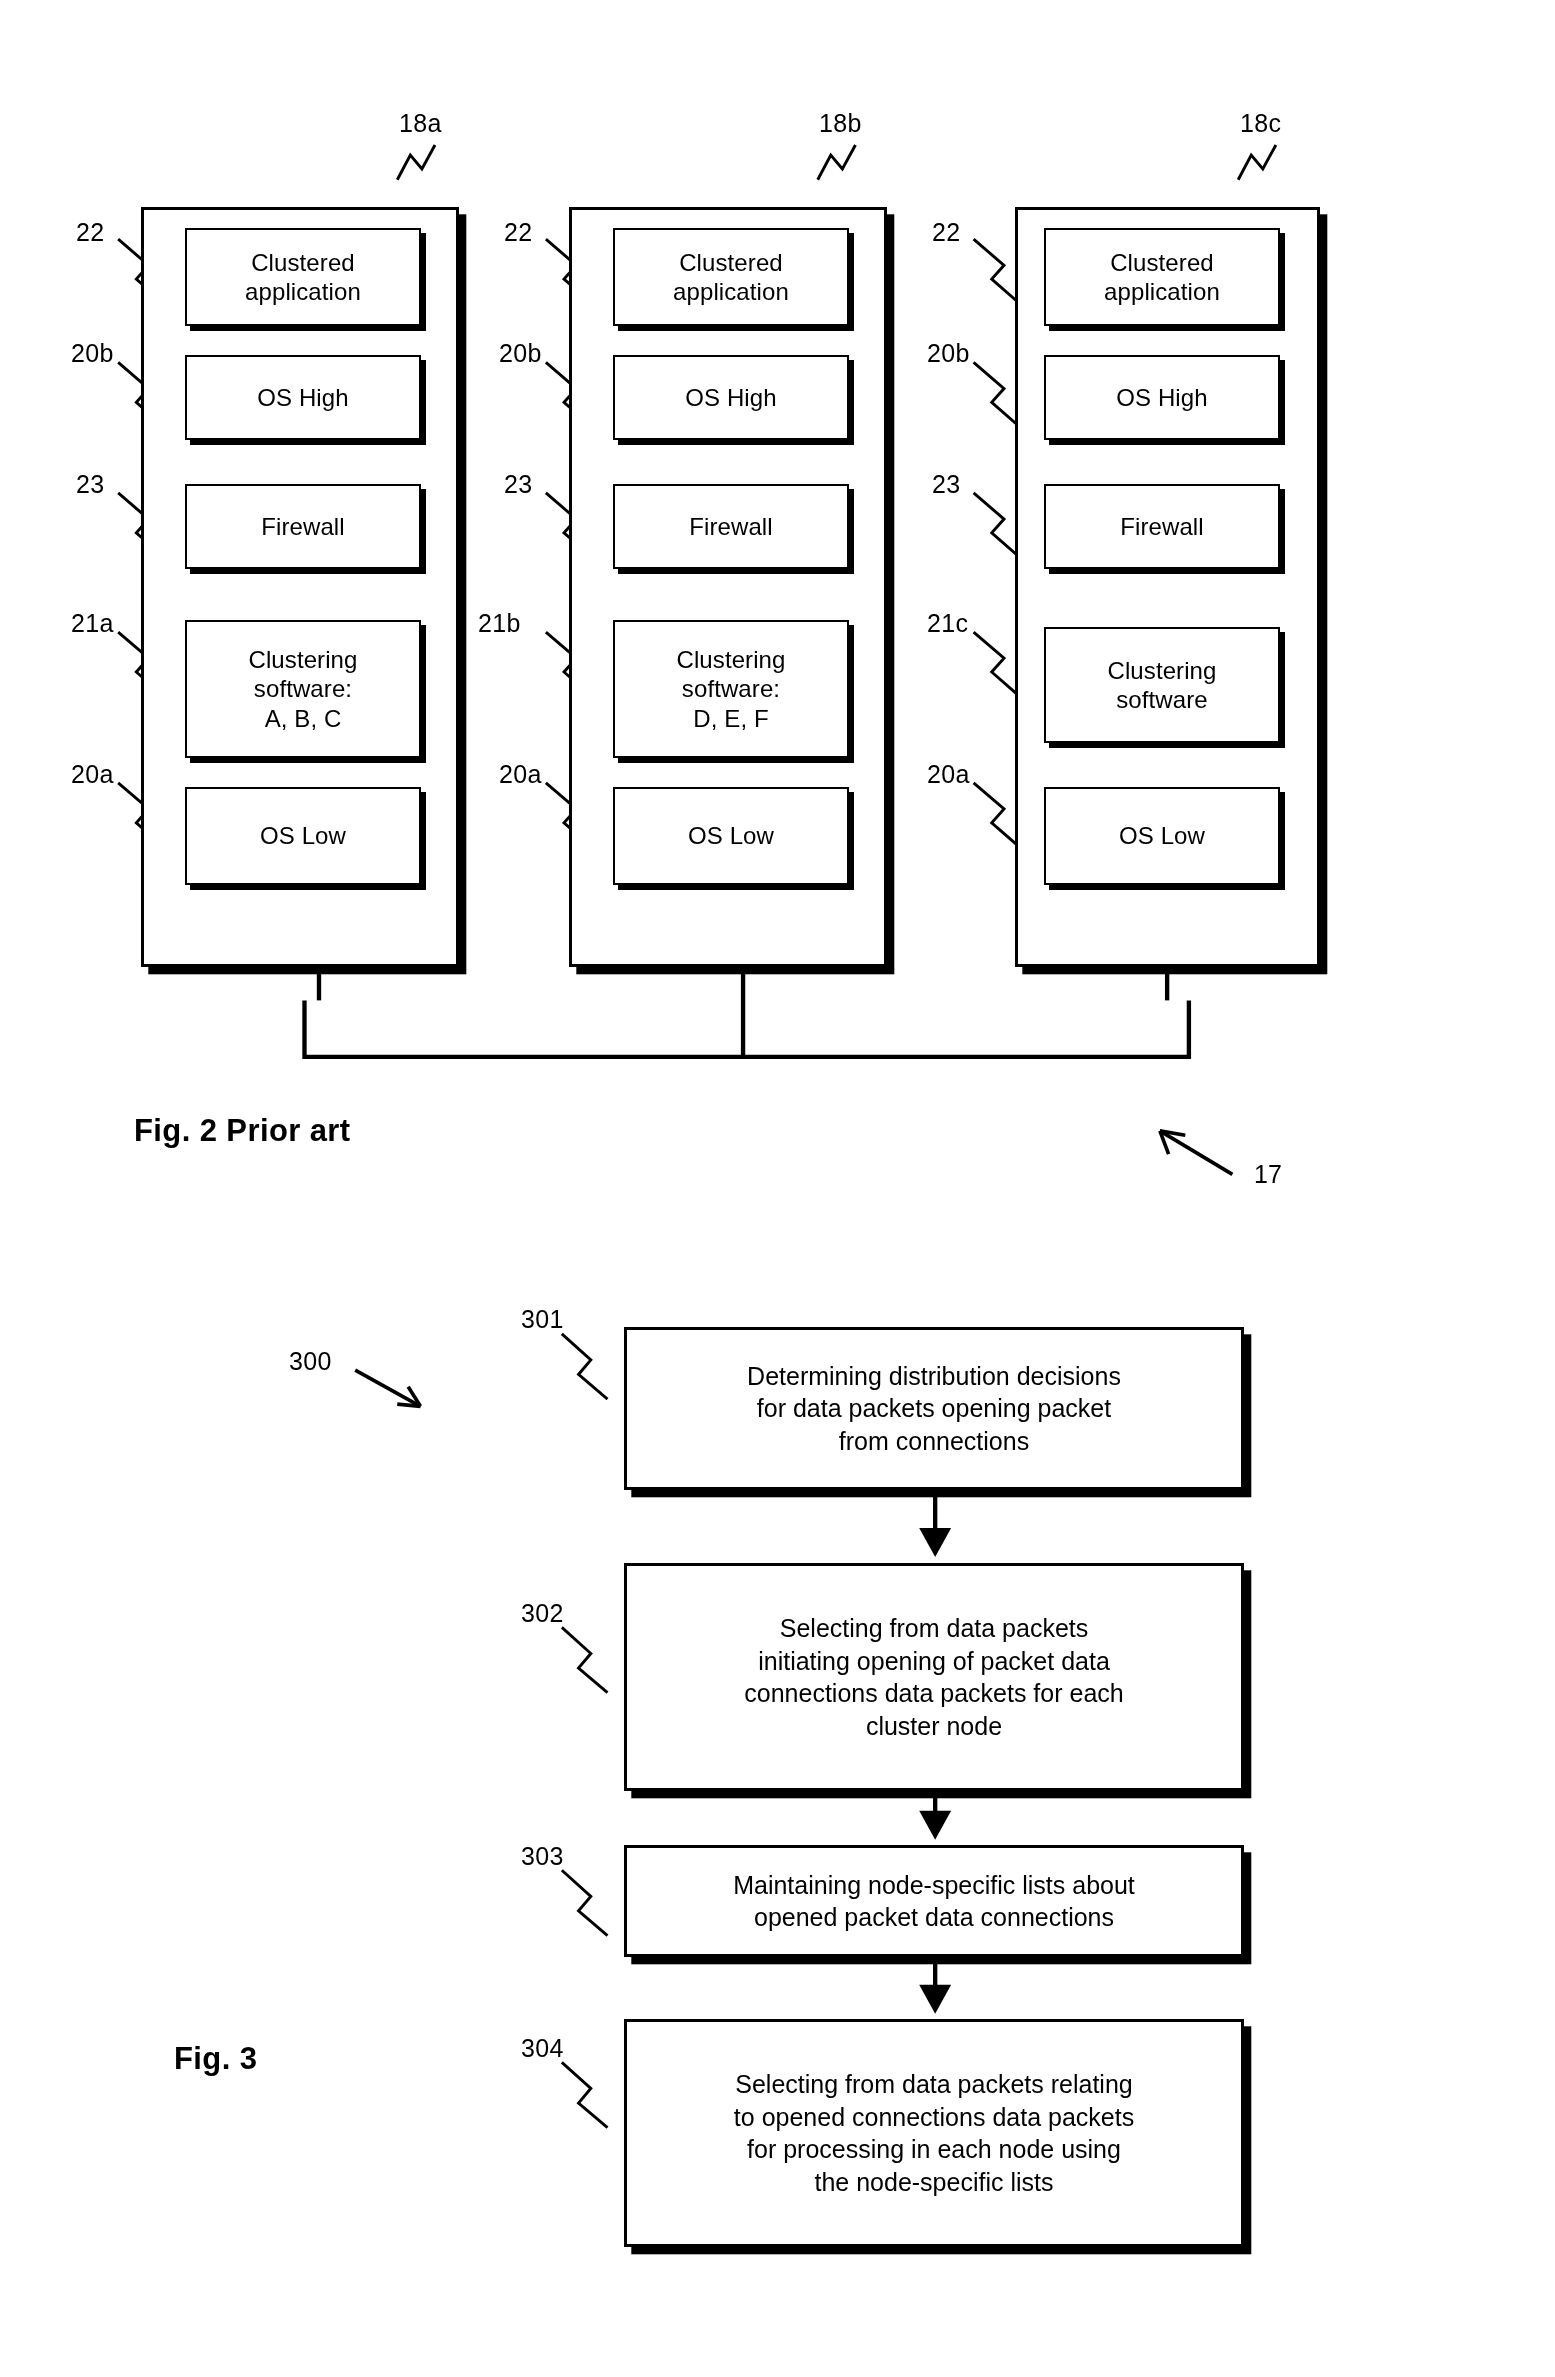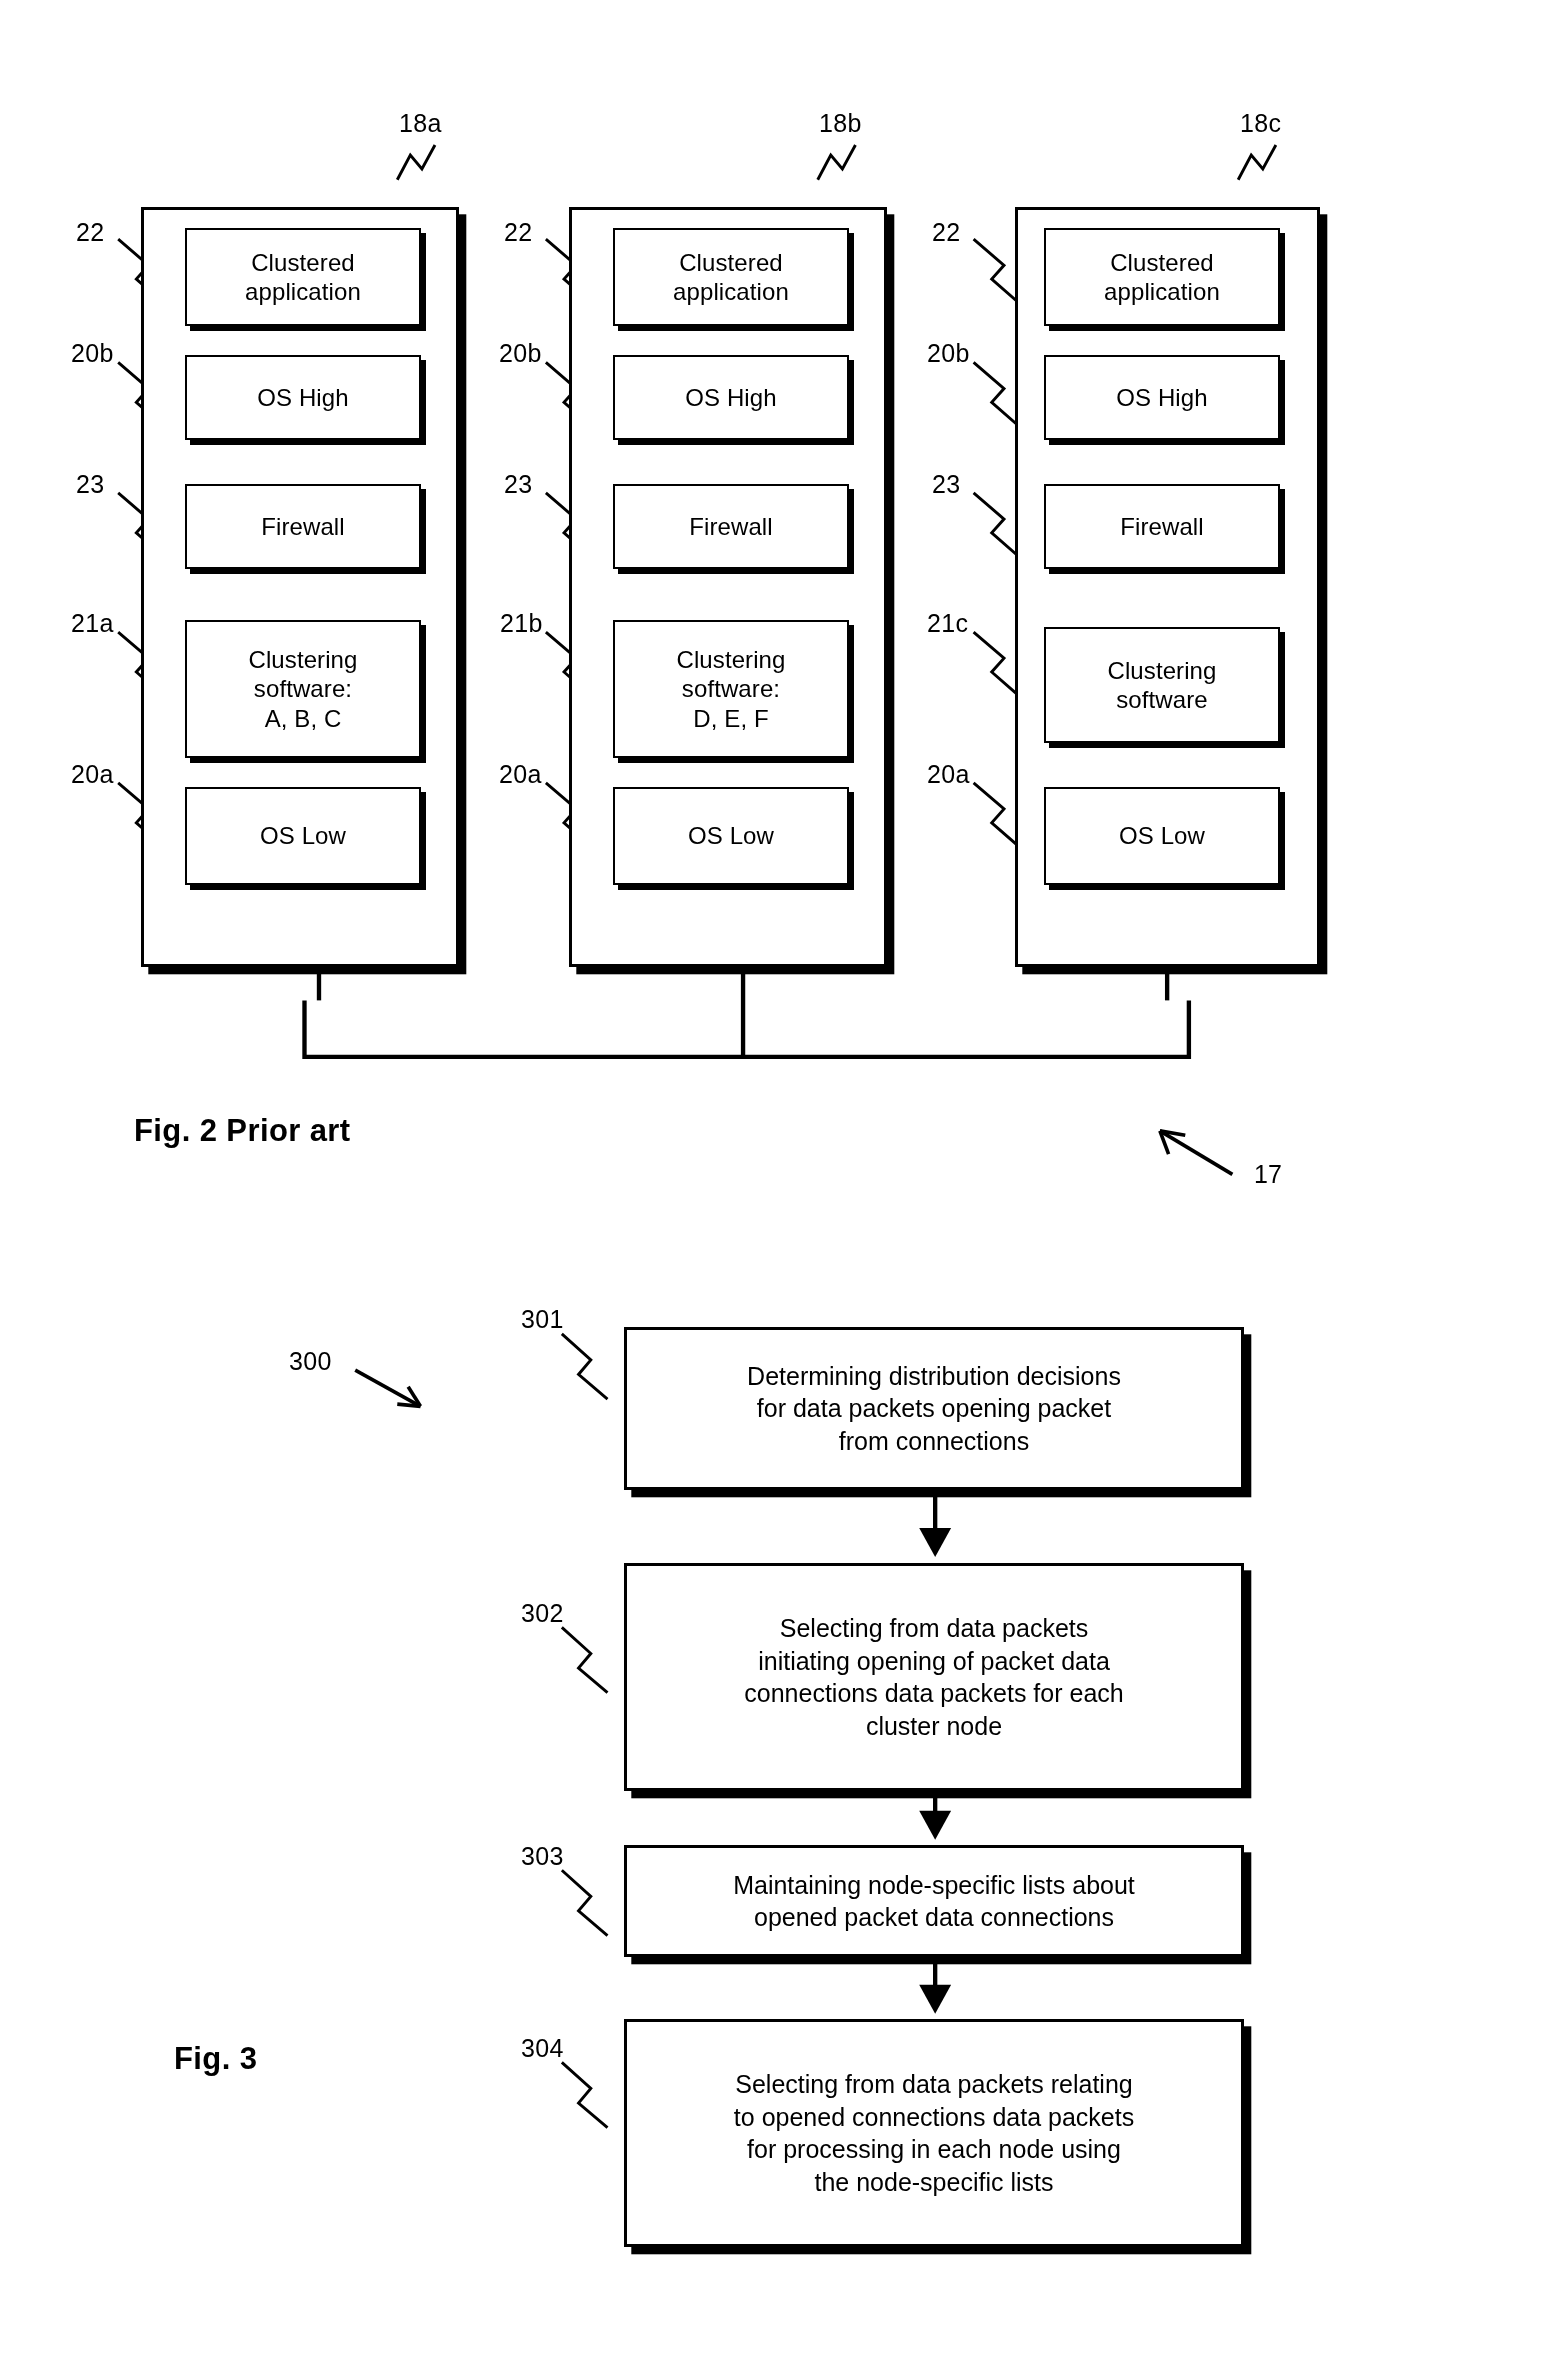--- a/index.html
+++ b/index.html
@@ -206,21 +206,21 @@
       <span>D, E, F</span>
     </span>
   </div>
   <div class="blk" style="left:613px; top:787px; width:232px; height:94px;">
     <span>OS Low</span>
   </div>
 
   <div class="ref" style="left:504px; top:218px;">22</div>
   <div class="ref" style="left:499px; top:339px;">20b</div>
   <div class="ref" style="left:504px; top:470px;">23</div>
-  <div class="ref" style="left:500px; top:609px;">21b</div>
+  <div class="ref" style="left:478px; top:609px;">21b</div>
   <div class="ref" style="left:499px; top:760px;">20a</div>
 
   <div class="node-outer" style="left:1015px; top:207px; width:299px; height:754px;"></div>
 
   <div class="blk" style="left:1044px; top:228px; width:232px; height:94px;">
     <span>
       <span>Clustered</span>
       <span>application</span>
     </span>
   </div>

